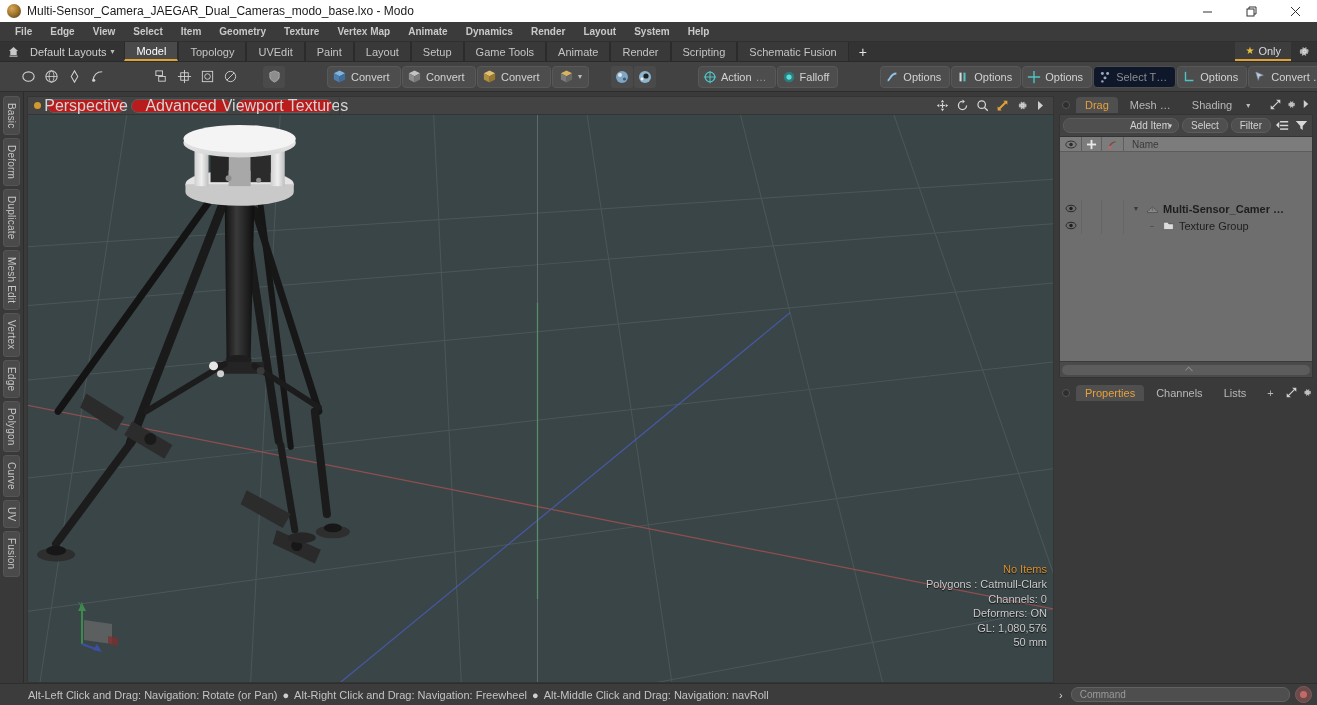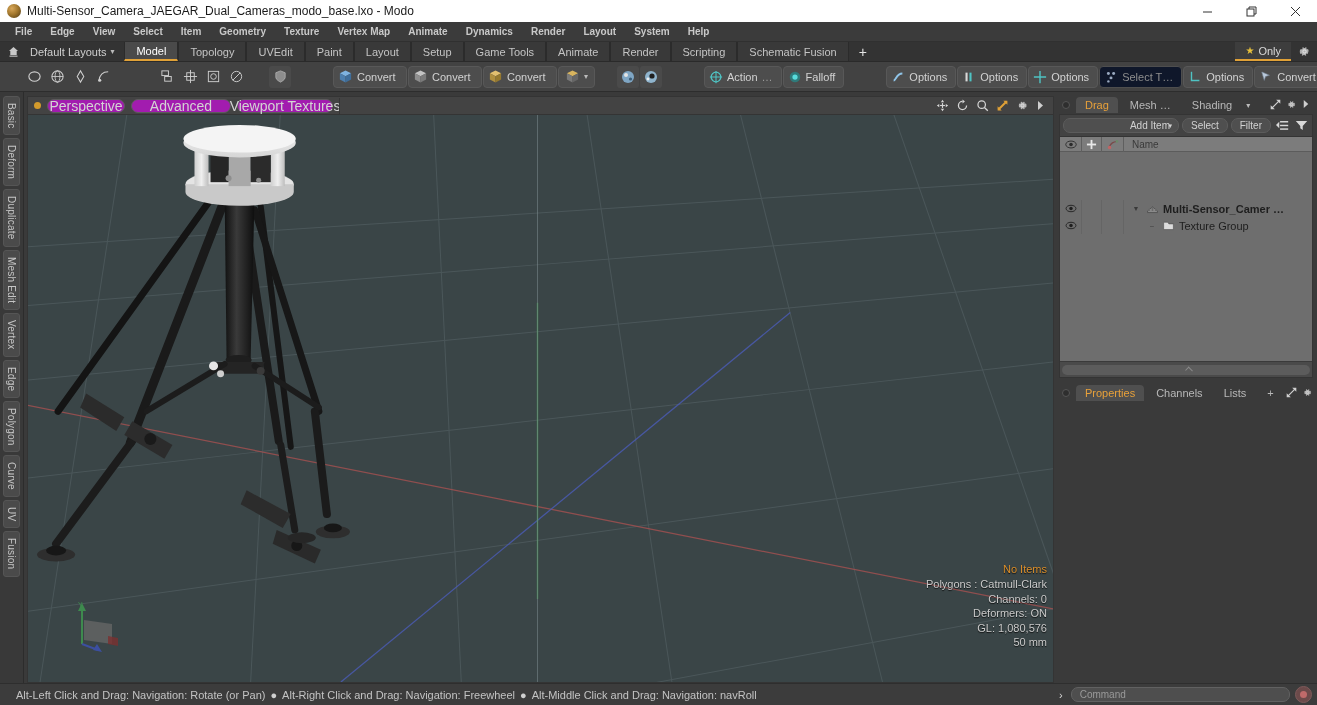--- a/index.html
+++ b/index.html
@@ -35,21 +35,21 @@
     border-left:1px solid #2b2b2b; border-right:1px solid #2b2b2b; background:#393939; white-space:nowrap; }
   .lay-tab.active{ background:#4a4a4a; color:#ffffff; border-bottom:2px solid #e0a137; }
   .lay-plus{ padding:0 10px; display:flex; align-items:center; color:#e4e4e4; font-size:14px; }
   .lay-spacer{ flex:1; background:#333; }
   .lay-only{ display:flex; align-items:center; gap:4px; padding:0 10px; background:#3d3d3d;
     border-bottom:2px solid #e0a137; color:#d9d9d9; font-size:11px; }
   .star{ color:#e8c13c; font-size:10px; }
   .lay-gear{ width:26px; display:flex; align-items:center; justify-content:center; color:#dcdcdc; }
 
   
-  .toolbar{ height:30px; background:#424242; display:flex; align-items:center; gap:16px; padding:0 20px; flex:0 0 30px;
+  .toolbar{ height:30px; background:#424242; display:flex; align-items:center; gap:16px; padding:0 14px; flex:0 0 30px;
     border-bottom:1px solid #2d2d2d;justify-content:space-between; }
   .tgrp{ display:flex; align-items:center; gap:1px; padding:0 3px; }
   .tsep{ width:1px; height:20px; background:#333; margin:0 2px; }
   .tbtn{ width:22px; height:22px; border-radius:3px; display:flex; align-items:center; justify-content:center;
     background:#4a4a4a; color:#d0d0d0; }
   .tbtn.flat{ background:transparent; }
   .tpill{ height:22px; border-radius:4px; background:#4d4d4d; display:flex; align-items:center; gap:4px;
     padding:0 8px 0 4px; color:#d2d2d2; font-size:11px; white-space:nowrap; border:1px solid #585858; }
   .tpill.dim{ color:#8d8d8d; background:#0f172a; border-color:#4e4e4e; }
   .tpill.wide{ min-width:74px; }
@@ -65,35 +65,35 @@
     padding-top:4px; gap:0px; border-right:1px solid #2c2c2c; flex:0 0 24px; }
   .vtab{ writing-mode:vertical-rl; text-orientation:mixed; font-size:10px; color:#c6c6c6;
     background:#4a4a4a; border:1px solid #555; border-radius:3px; padding:6px 2px; margin-bottom:3px;
     letter-spacing:.2px; white-space:nowrap; }
 
   
   .vpcol{ flex:1; display:flex; flex-direction:column; min-width:0; background:#3a3a3a; padding:4px 3px 0 3px; }
   .vphdr{ height:18px; display:flex; align-items:center; gap:6px; background:#434343; border:1px solid #343434;
     border-bottom:none; padding:0 4px; flex:0 0 18px; }
   .vpdot{ width:7px; height:7px; border-radius:50%; background:#d29a2c; flex:0 0 7px; margin-left:2px;}
-  .vpbtn{ height:14px; border-radius:7px; background:#a21caf; border:1px solid #5c5c5c; color:#d4d4d4;
-    font-size:14px; display:flex; align-items:center; justify-content:center; padding:0 10px; white-space:nowrap;}
+  .vpbtn{ height:14px; border-radius:7px; background:#b91c1c; border:1px solid #5c5c5c; color:#d4d4d4;
+    font-size:16px; display:flex; align-items:center; justify-content:center; padding:0 10px; white-space:nowrap;}
   .vpbtn.w1{ width:78px; } .vpbtn.w2{ width:100px; } .vpbtn.w3{ width:96px; }
   .vphdr-sep{ width:1px; height:16px; background:#363636; }
   .vptools{ margin-left:auto; display:flex; align-items:center; gap:7px; padding-right:4px; color:#cfcfcf; }
   .vptools svg{ display:block; }
 
   .viewport{ flex:1; position:relative; overflow:hidden; border:1px solid #343434; background:#3a4547; min-height:0; }
   .grid-svg{ position:absolute; inset:0; width:100%; height:100%; }
   .vpinfo{ position:absolute; right:6px; bottom:32px; text-align:right; font-size:11px; line-height:14.6px;
     color:#c9c9c9; text-shadow:0 1px 1px rgba(0,0,0,.8); }
   .vpinfo .noitems{ color:#d98d2a; }
   .gizmo{ position:absolute; left:40px; bottom:28px; width:56px; height:56px; }
 
-  .statusbar{ height:22px; background:#3c3c3c; display:flex; align-items:center; padding-left:16px; flex:0 0 22px;
+  .statusbar{ height:22px; background:#3c3c3c; display:flex; align-items:center; padding-left:28px; flex:0 0 22px;
     border-top:1px solid #2e2e2e; }
   .statusbar .txt{ font-size:11px; color:#c3c3c3; white-space:nowrap; }
   .bul{ color:#cfcfcf; margin:0 5px; }
 
   
   .rpanel{ width:260px; flex:0 0 260px; background:#3a3a3a; display:flex; flex-direction:column;
     padding:4px 4px 0 2px; min-height:0; }
   .ptabs{ height:18px; display:flex; align-items:center; gap:3px; flex:0 0 18px; }
   .pdot{ width:8px;height:8px;border-radius:50%;background:#2e2e2e;border:1px solid #555; margin:0 3px; flex:0 0 8px;}
   .ptab{ height:16px; padding:0 9px; display:flex; align-items:center; font-size:11px; color:#b8b8b8;

